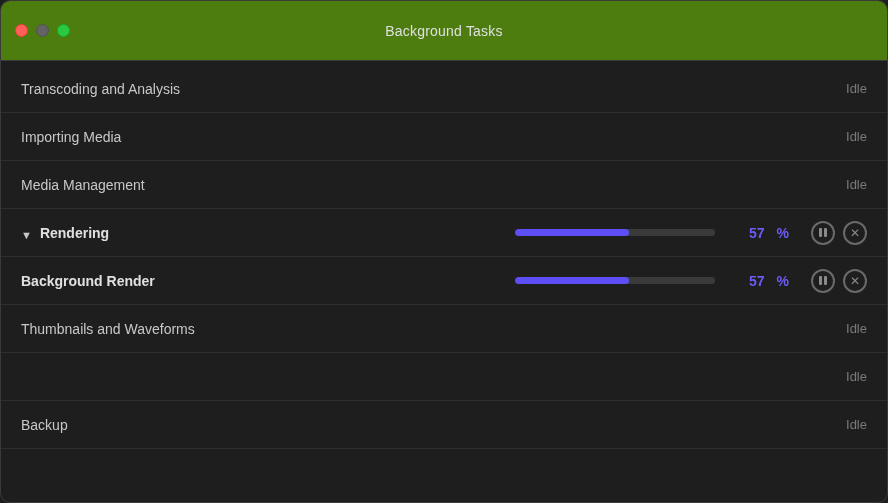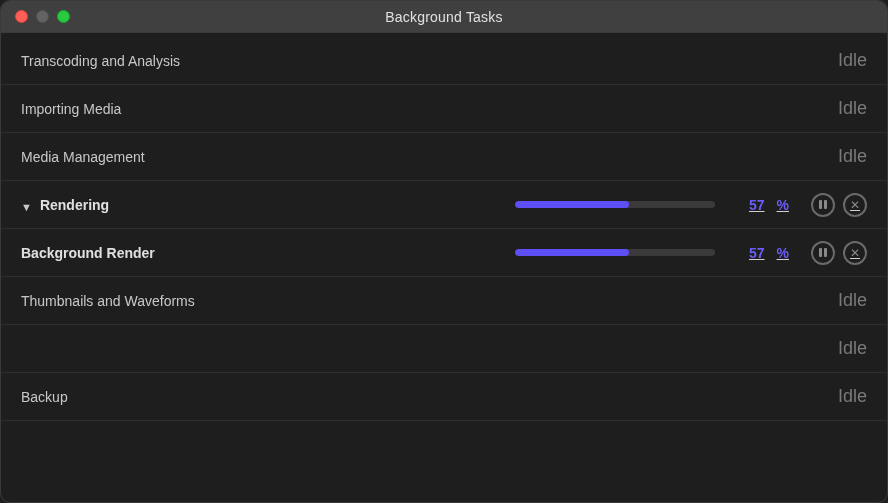--- a/index.html
+++ b/index.html
@@ -22,22 +22,22 @@
       height: 503px;
       background: #1e1e1e;
       border-radius: 10px;
       border: 1px solid #3a3a3a;
       display: flex;
       flex-direction: column;
       overflow: hidden;
     }
 
     .titlebar {
-      background: #404040;
-      height: 32px;
+      background: #4d7c0f;
+      height: 60px;
       display: flex;
       align-items: center;
       justify-content: center;
       position: relative;
       border-bottom: 1px solid #3a3a3a;
       flex-shrink: 0;
     }
 
     .traffic-lights {
       position: absolute;
@@ -110,30 +110,29 @@
     }
 
     .chevron {
       color: #c8c8c8;
       font-size: 11px;
       display: inline-block;
     }
 
     .task-status {
       margin-left: auto;
-      font-size: 18px;
+      font-size: 13px;
       color: #7a7a7a;
     }
 
     .task-progress-area {
       margin-left: auto;
       display: flex;
       align-items: center;
       gap: 12px;
-      text-decoration: underline;
     }
 
     .progress-bar-container {
       width: 200px;
       height: 7px;
       background: #3a3a3a;
       border-radius: 4px;
       overflow: hidden;
     }
 

